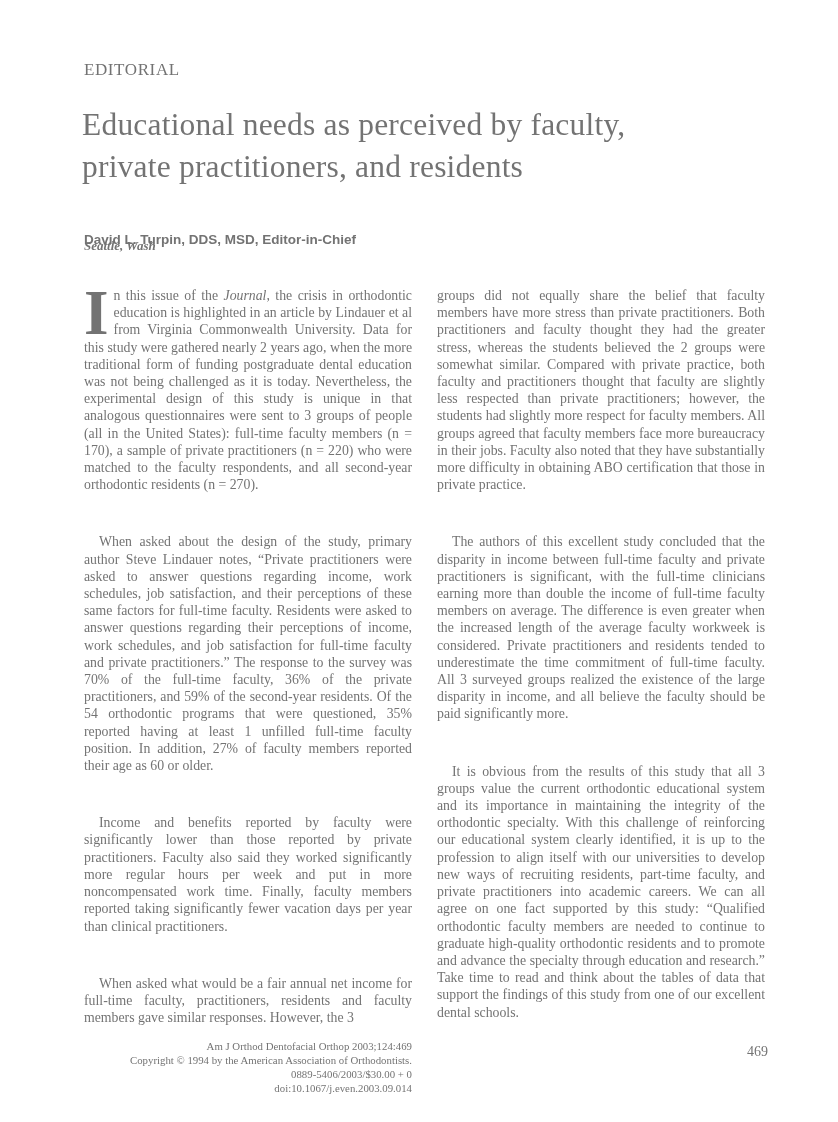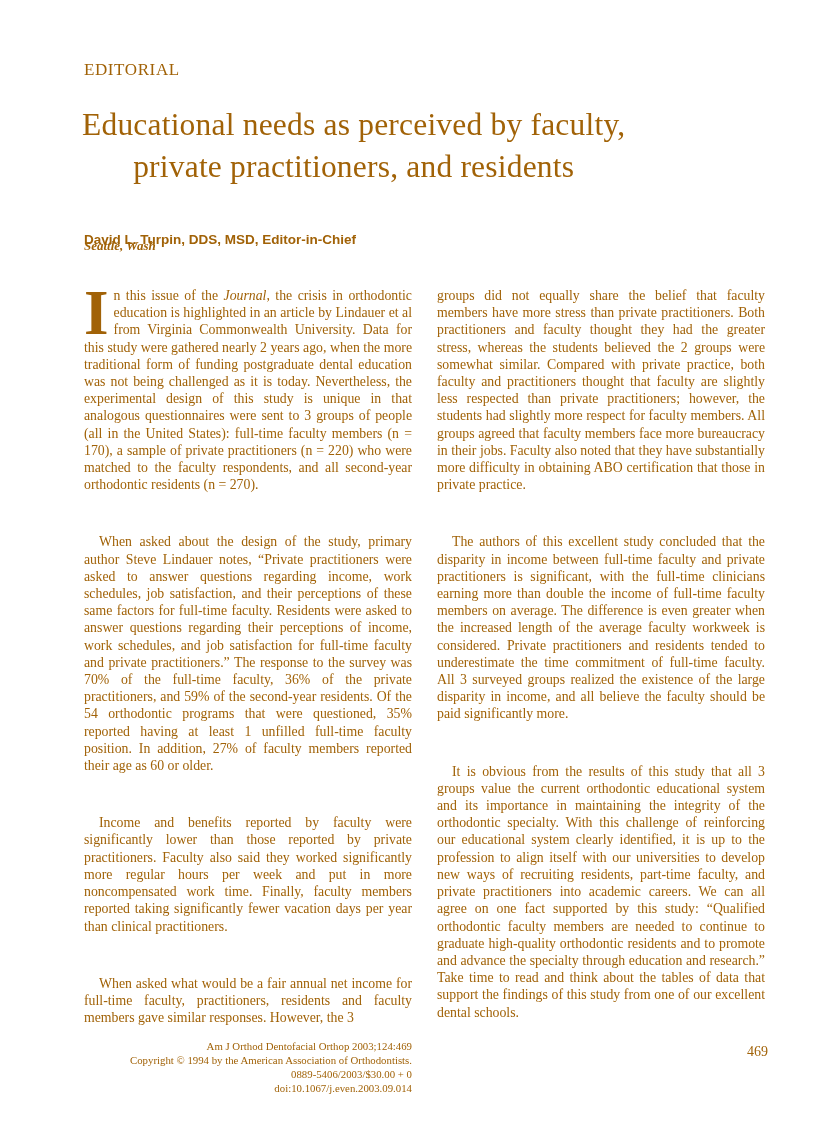--- a/index.html
+++ b/index.html
@@ -6,40 +6,39 @@
     margin: 0;
     padding: 0;
     background: #ffffff;
   }
   .page {
     position: relative;
     width: 838px;
     height: 1122px;
     background: #ffffff;
     font-family: "Liberation Serif", serif;
-    color: #a16207;
+    color: #737373;
     overflow: hidden;
   }
   .section-label {
     position: absolute;
     left: 84px;
     top: 60px;
     font-size: 17px;
     letter-spacing: 0.6px;
   }
   .title {
     position: absolute;
     left: 82px;
     top: 104px;
     margin: 0;
     font-size: 31.5px;
     line-height: 42px;
     font-weight: normal;
     letter-spacing: 0.2px;
-    text-align: center;
   }
   .author {
     position: absolute;
     left: 84px;
     top: 232px;
     font-family: "Liberation Sans", sans-serif;
     font-weight: bold;
     font-size: 13.5px;
   }
   .affiliation {

